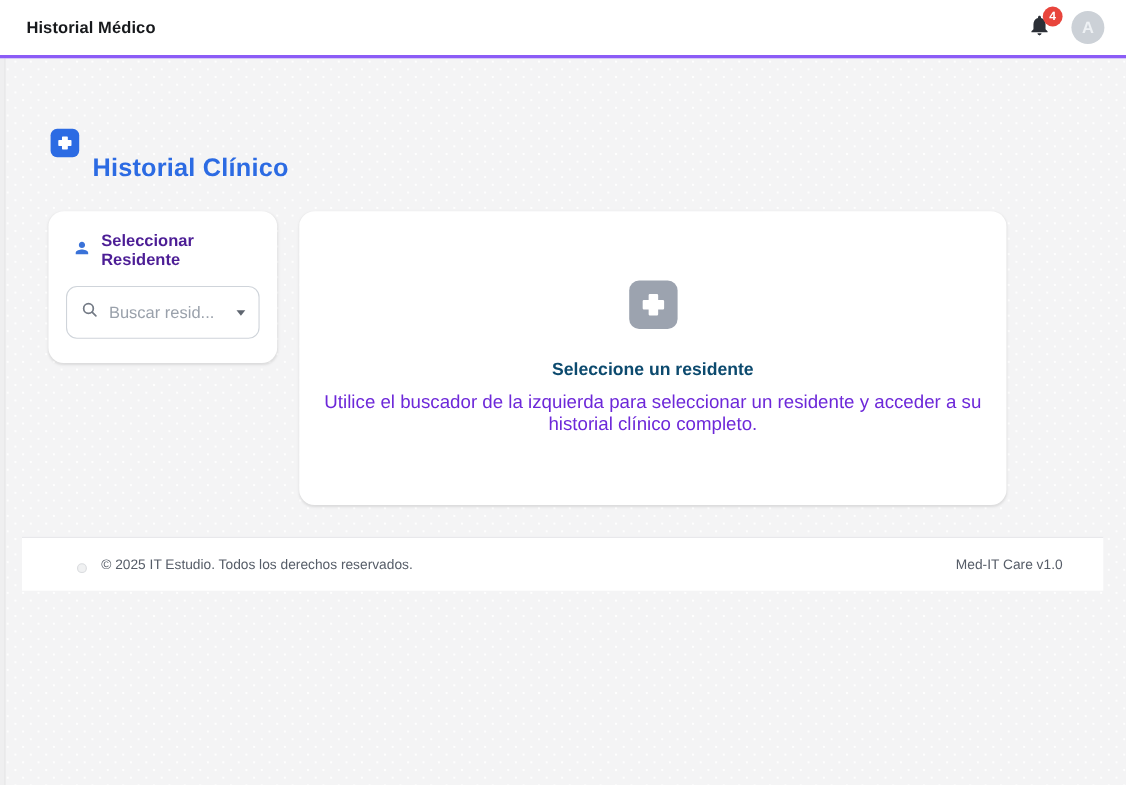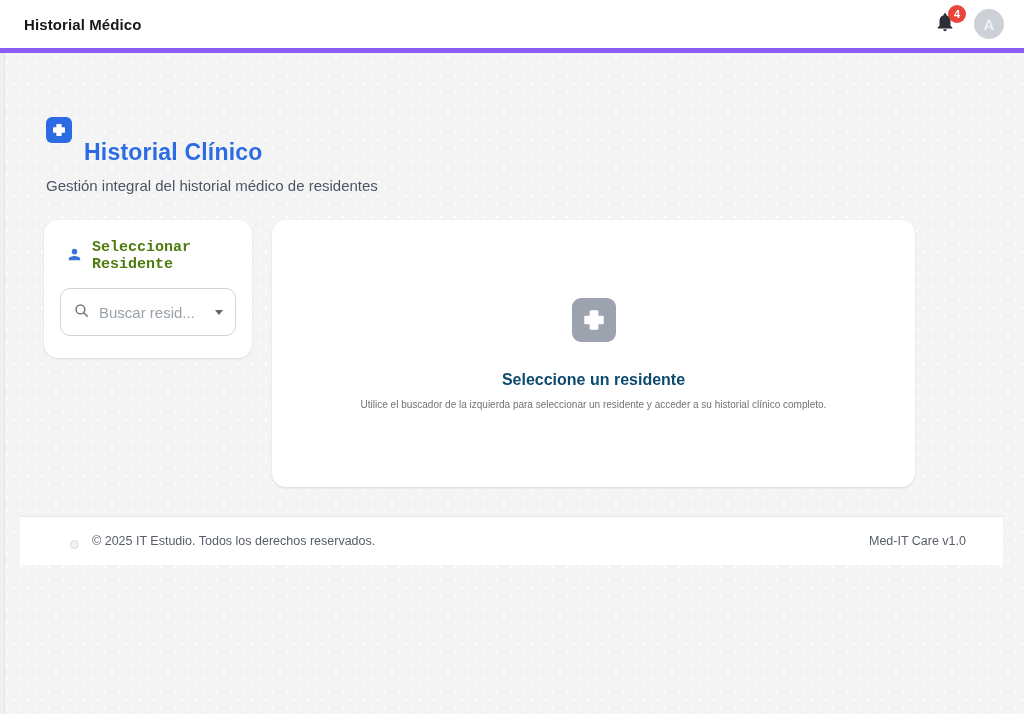--- a/index.html
+++ b/index.html
@@ -14,21 +14,21 @@
     background-position:0 0,7px 7px;
     color:#111827;
     position:relative;
   }
   .left-edge {
     position:absolute; left:0; top:53px; bottom:0; width:5px;
     background:#efeff0; border-right:1px solid #e5e5e7;
   }
   
   .header {
-    height:53px; background:#ffffff; border-bottom:5px solid #8b5cf6;
+    height:53px; background:#ffffff; border-bottom:3px solid #8b5cf6;
     display:flex; align-items:center; justify-content:space-between;
     padding:0 20px 0 24px; position:relative; z-index:2;
   }
   .header-title { font-size:15px; font-weight:700; color:#17191c; letter-spacing:.1px; }
   .header-right { display:flex; align-items:center; gap:16px; }
   .bell-wrap { position:relative; width:26px; height:26px; display:flex; align-items:center; justify-content:center; cursor:pointer; }
   .bell-wrap svg { fill:#2b2f36; }
   .badge {
     position:absolute; top:-6px; right:-8px; min-width:18px; height:18px;
     background:#e8453c; border-radius:50%; color:#fff; font-size:11px; font-weight:700;
@@ -63,21 +63,21 @@
   .page-subtitle { margin-top:11px; font-size:15px; color:#4b5563; }
   
   .cards-row { margin-top:26px; padding-left:8px; display:flex; gap:20px; align-items:flex-start; }
   .card {
     background:#fff; border-radius:14px;
     box-shadow:0 1px 3px rgba(0,0,0,.07), 0 1px 2px rgba(0,0,0,.04);
   }
   .selector-card { width:208px; padding:19px 16px 22px 16px; }
   .selector-title-row { display:flex; align-items:center; gap:9px; padding-left:6px; }
   .selector-title-row svg { fill:#3a72d8; }
-  .selector-title { font-size:15px; font-weight:700; color:#4d7c0f;font-family:Liberation Mono, monospace; }
+  .selector-title { font-size:15px; font-weight:700; color:#4c1d95; }
   .search-box {
     margin-top:15px; height:48px; border:1px solid #cfd4da; border-radius:10px;
     display:flex; align-items:center; padding:0 12px; gap:9px; background:#fff; cursor:text;
   }
   .search-box svg { stroke:#737a85; flex:none; }
   .search-input {
     border:none; outline:none; width:100%; font-size:15px; color:#3b82f6;
     font-family:"Liberation Sans","DejaVu Sans",sans-serif; background:transparent;
   }
   .search-input::placeholder { color:#9aa1ab; }
@@ -90,21 +90,21 @@
   .empty-card {
     width:643px; height:267px; display:flex; flex-direction:column;
     align-items:center; justify-content:center; text-align:center; padding:0 10px;
   }
   .empty-chip {
     width:44px; height:44px; border-radius:9px; background:#9ca3af;
     display:flex; align-items:center; justify-content:center; margin-bottom:29px;
   }
   .empty-chip svg { fill:#ffffff; }
   .empty-title { font-size:16px; font-weight:700; color:#0c4a6e; }
-  .empty-desc { margin-top:10px; font-size:10px; color:#737373; max-width:640px; }
+  .empty-desc { margin-top:10px; font-size:17px; color:#6d28d9; max-width:640px; }
   
   .footer {
     margin:29px 0 0 20px; width:983px; background:#fff; border-top:1px solid #e6e6e9;
     height:49px; display:flex; align-items:center; justify-content:space-between;
     padding:0 37px 0 50px;
   }
   .footer-left { display:flex; align-items:center; gap:13px; }
   .faded-logo {
     width:9px; height:9px; border:1px solid #d9dbde; border-radius:50%;
     position:relative; top:3px; background:#f0f1f2;
@@ -136,21 +136,20 @@
 
   <div class="page-head">
     <div class="title-row">
       <span class="cross-chip">
         <svg width="16" height="16" viewBox="0 0 24 24">
             <path d="M9 3h6a1 1 0 0 1 1 1v4h4a1 1 0 0 1 1 1v6a1 1 0 0 1-1 1h-4v4a1 1 0 0 1-1 1H9a1 1 0 0 1-1-1v-4H4a1 1 0 0 1-1-1V9a1 1 0 0 1 1-1h4V4a1 1 0 0 1 1-1z"></path>
           </svg>
       </span>
       <h1 class="page-title">Historial Clínico</h1>
     </div>
-    <div class="page-subtitle">Gestión integral del historial médico de residentes</div>
   </div>
 
   <div class="cards-row">
 
     <div class="card selector-card">
       <div class="selector-title-row">
         <span>
           <svg width="17" height="17" viewBox="0 0 24 24">
               <path d="M12 12c2.21 0 4-1.79 4-4s-1.79-4-4-4-4 1.79-4 4 1.79 4 4 4zm0 2c-2.67 0-8 1.34-8 4v2h16v-2c0-2.66-5.33-4-8-4z"></path>
             </svg>

